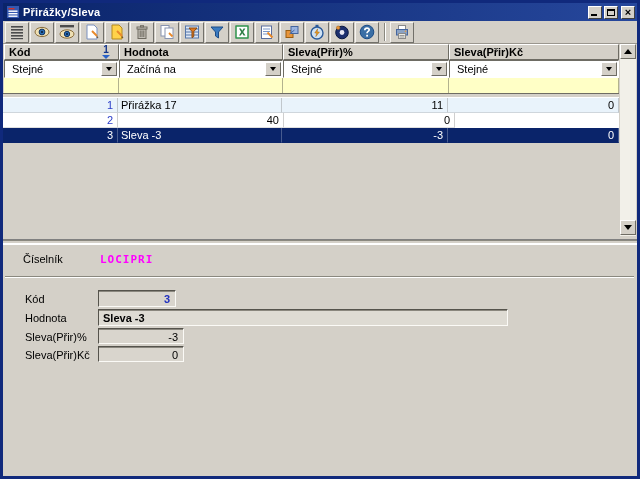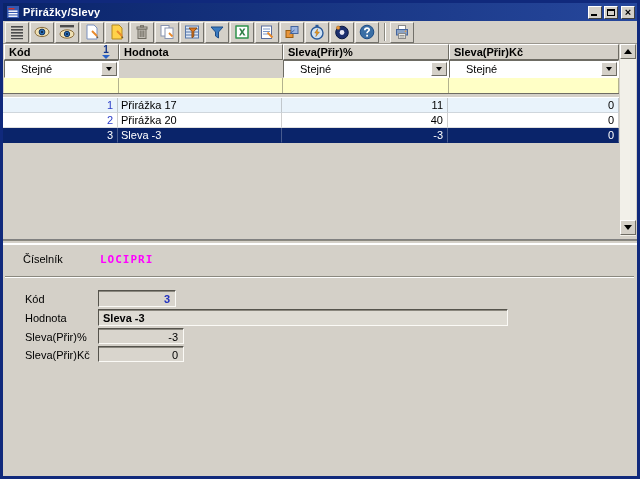--- a/index.html
+++ b/index.html
@@ -38,21 +38,21 @@
   .hcell { position:absolute; top:0; height:16px; background:#d4d0c8; border:1px solid;
            border-color:#fff #6e6c64 #6e6c64 #fff; font-weight:bold; padding:1px 0 0 4px;
            overflow:hidden; white-space:nowrap; }
   .sortmark { position:absolute; right:8px; top:0; display:flex; flex-direction:column; align-items:center; }
   .sortmark .n { color:#14368c; font-weight:bold; font-size:10px; line-height:10px; }
   .sortmark .tri { width:0; height:0; border-left:4px solid transparent; border-right:4px solid transparent;
                    border-top:4px solid #2a62c8; margin-top:0; }
 
   .fcell { position:absolute; top:16px; height:18px; }
   .combo { position:absolute; inset:0; background:#fff; border:1px solid;
-           border-color:#6e6c64 #fff #fff #6e6c64; padding:2px 0 0 16px; white-space:nowrap; overflow:hidden; }
+           border-color:#6e6c64 #fff #fff #6e6c64; padding:2px 0 0 7px; white-space:nowrap; overflow:hidden; }
   .combo-btn { position:absolute; right:1px; top:1px; bottom:1px; width:16px; background:#d4d0c8;
                border:1px solid; border-color:#fff #6e6c64 #6e6c64 #fff;
                display:flex; align-items:center; justify-content:center; }
   .combo-btn .tri { width:0; height:0; border-left:3px solid transparent; border-right:3px solid transparent;
                     border-top:4px solid #000; }
 
   .ycell { position:absolute; top:34px; height:15px; background:#ffffc6; border-right:1px solid #b2b28e; }
 
   .freezesplit { position:absolute; left:0; top:49px; width:616px; height:5px; background:#d4d0c8;
                  border-top:1px solid #6e6c64; border-bottom:1px solid #fff; }
@@ -99,21 +99,21 @@
 <div class="window">
 
   <div class="titlebar">
     <svg class="title-icon" viewBox="0 0 12 12">
       <rect x="0" y="0" width="12" height="12" fill="#3558b0"></rect>
       <rect x="1.5" y="2" width="6" height="1.4" fill="#d03028"></rect>
       <rect x="1.5" y="4.5" width="9" height="1.4" fill="#fff"></rect>
       <rect x="1.5" y="7" width="9" height="1.4" fill="#fff"></rect>
       <rect x="1.5" y="9.5" width="9" height="1.4" fill="#fff"></rect>
     </svg>
-    <span class="title-text">Přirážky/Slevy</span>
+    <span class="title-text">Přirážky/Sleva</span>
     <span class="win-btns">
       <span class="wbtn">
           <span class="min-g"></span>
         </span>
       <span class="wbtn">
           <span class="max-g"></span>
         </span>
       <span class="wbtn" style="margin-left:1px">
           <span class="cls-g">×</span>
         </span>
@@ -261,20 +261,26 @@
     <div class="hcell" style="left:116px;width:164px;"><span>Hodnota</span></div>
     <div class="hcell" style="left:280px;width:166px;"><span>Sleva(Přir)%</span></div>
     <div class="hcell" style="left:446px;width:170px;"><span>Sleva(Přir)Kč</span></div>
 
     <div class="fcell" style="left:1px;width:115px;">
       <div class="combo"><span>Stejné</span>
         <span class="combo-btn">
             <span class="tri"></span>
           </span></div>
     </div>
+    <div class="fcell" style="left:116px;width:164px;">
+      <div class="combo"><span>Začíná na</span>
+        <span class="combo-btn">
+            <span class="tri"></span>
+          </span></div>
+    </div>
     <div class="fcell" style="left:280px;width:166px;">
       <div class="combo"><span>Stejné</span>
         <span class="combo-btn">
             <span class="tri"></span>
           </span></div>
     </div>
     <div class="fcell" style="left:446px;width:170px;">
       <div class="combo"><span>Stejné</span>
         <span class="combo-btn">
             <span class="tri"></span>
@@ -289,21 +295,20 @@
     <div class="freezesplit"></div>
 
     <div class="drow row-a" style="top:54px;">
       <span class="dcell kodnum" style="width:115px;">1</span>
       <span class="dcell" style="width:164px;">Přirážka 17</span>
       <span class="dcell num" style="width:166px;">11</span>
       <span class="dcell num" style="width:171px;">0</span>
     </div>
     <div class="drow row-b" style="top:69px;">
       <span class="dcell kodnum" style="width:115px;">2</span>
-      <span class="dcell" style="width:164px;">Přirážka 20</span>
       <span class="dcell num" style="width:166px;">40</span>
       <span class="dcell num" style="width:171px;">0</span>
     </div>
     <div class="drow row-sel" style="top:84px;">
       <span class="dcell kodnum" style="width:115px;">3</span>
       <span class="dcell" style="width:164px;">Sleva -3</span>
       <span class="dcell num" style="width:166px;">-3</span>
       <span class="dcell num" style="width:171px;">0</span>
     </div>
 

